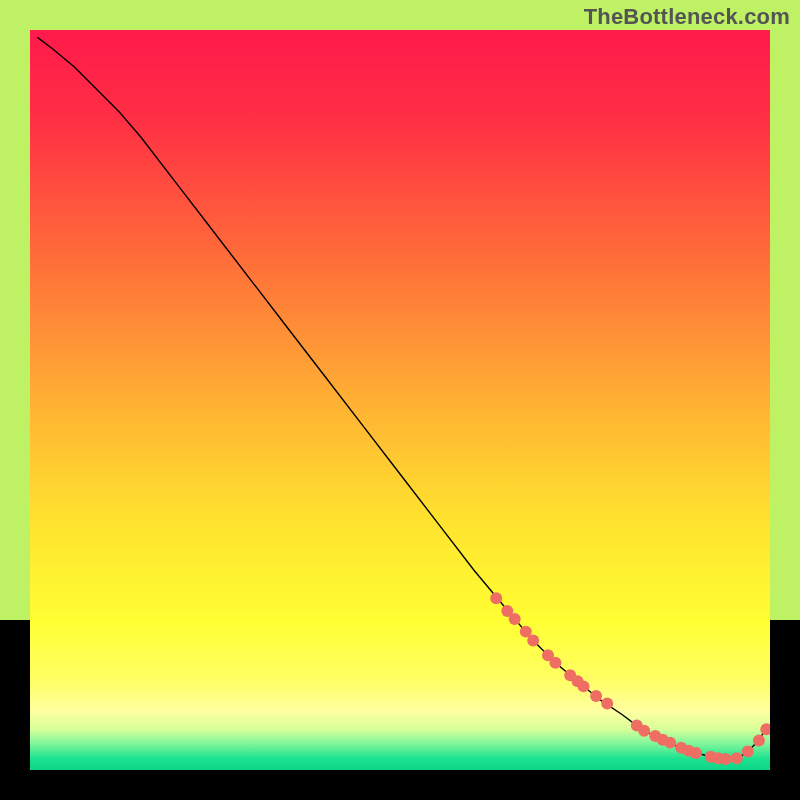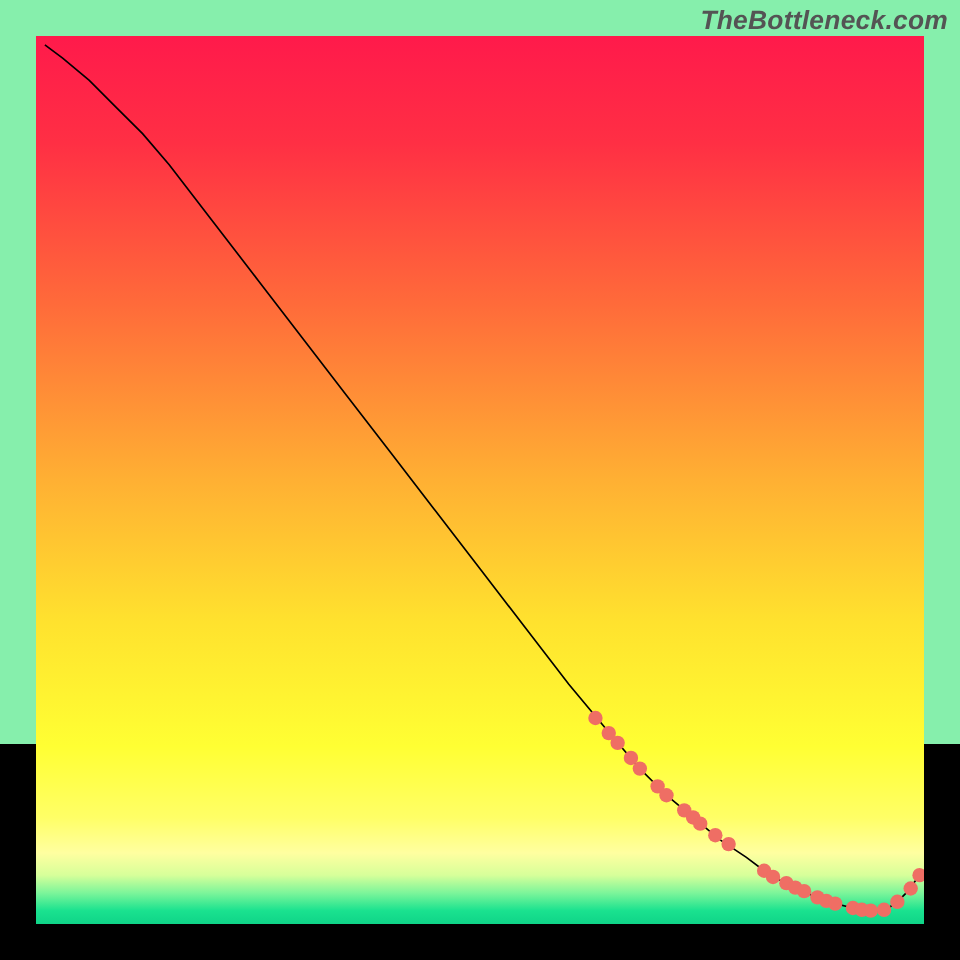--- a/index.html
+++ b/index.html
@@ -8,22 +8,21 @@
     width: 800px;
     height: 800px;
     background: #000;
     overflow: hidden;
     font-family: Arial, Helvetica, sans-serif;
   }
   .frame {
     position: relative;
     width: 800px;
     height: 620px;
-    background: #86efac;
-    font-style: italic;
+    background: #bef264;
   }
   .watermark {
     position: absolute;
     top: 4px;
     right: 10px;
     color: #545454;
     font-size: 22px;
     font-weight: 600;
     letter-spacing: 0.2px;
     user-select: none;

